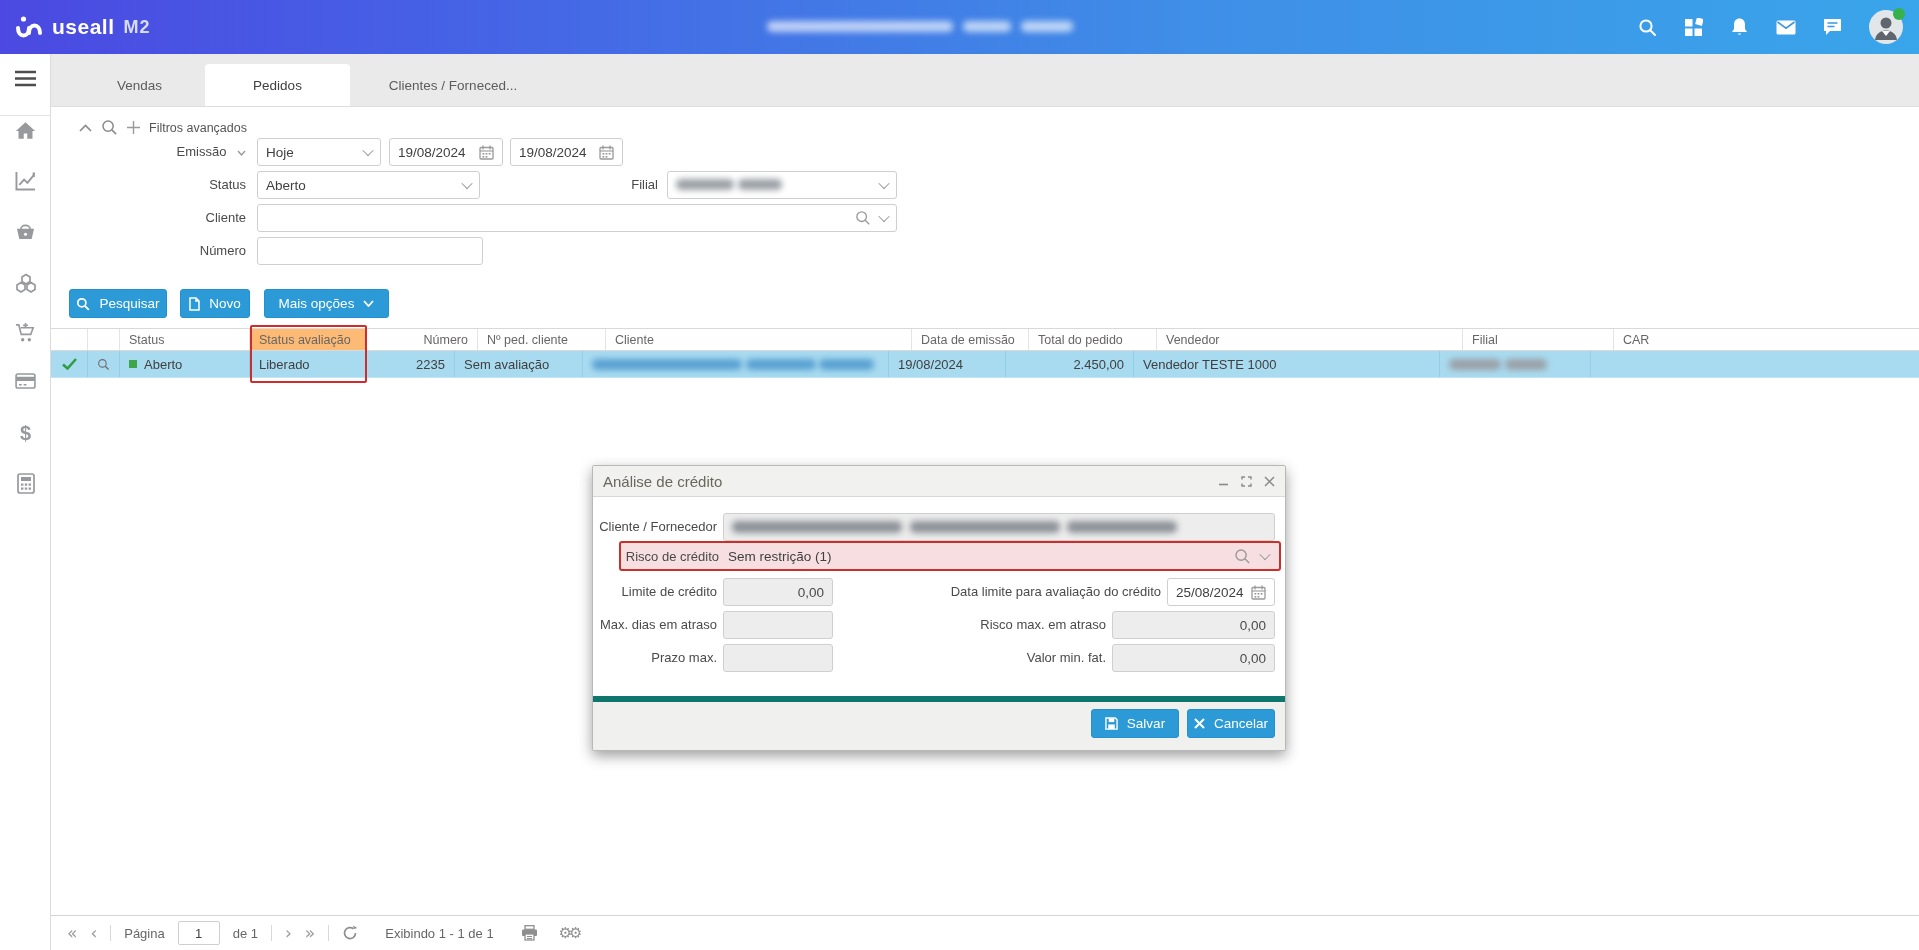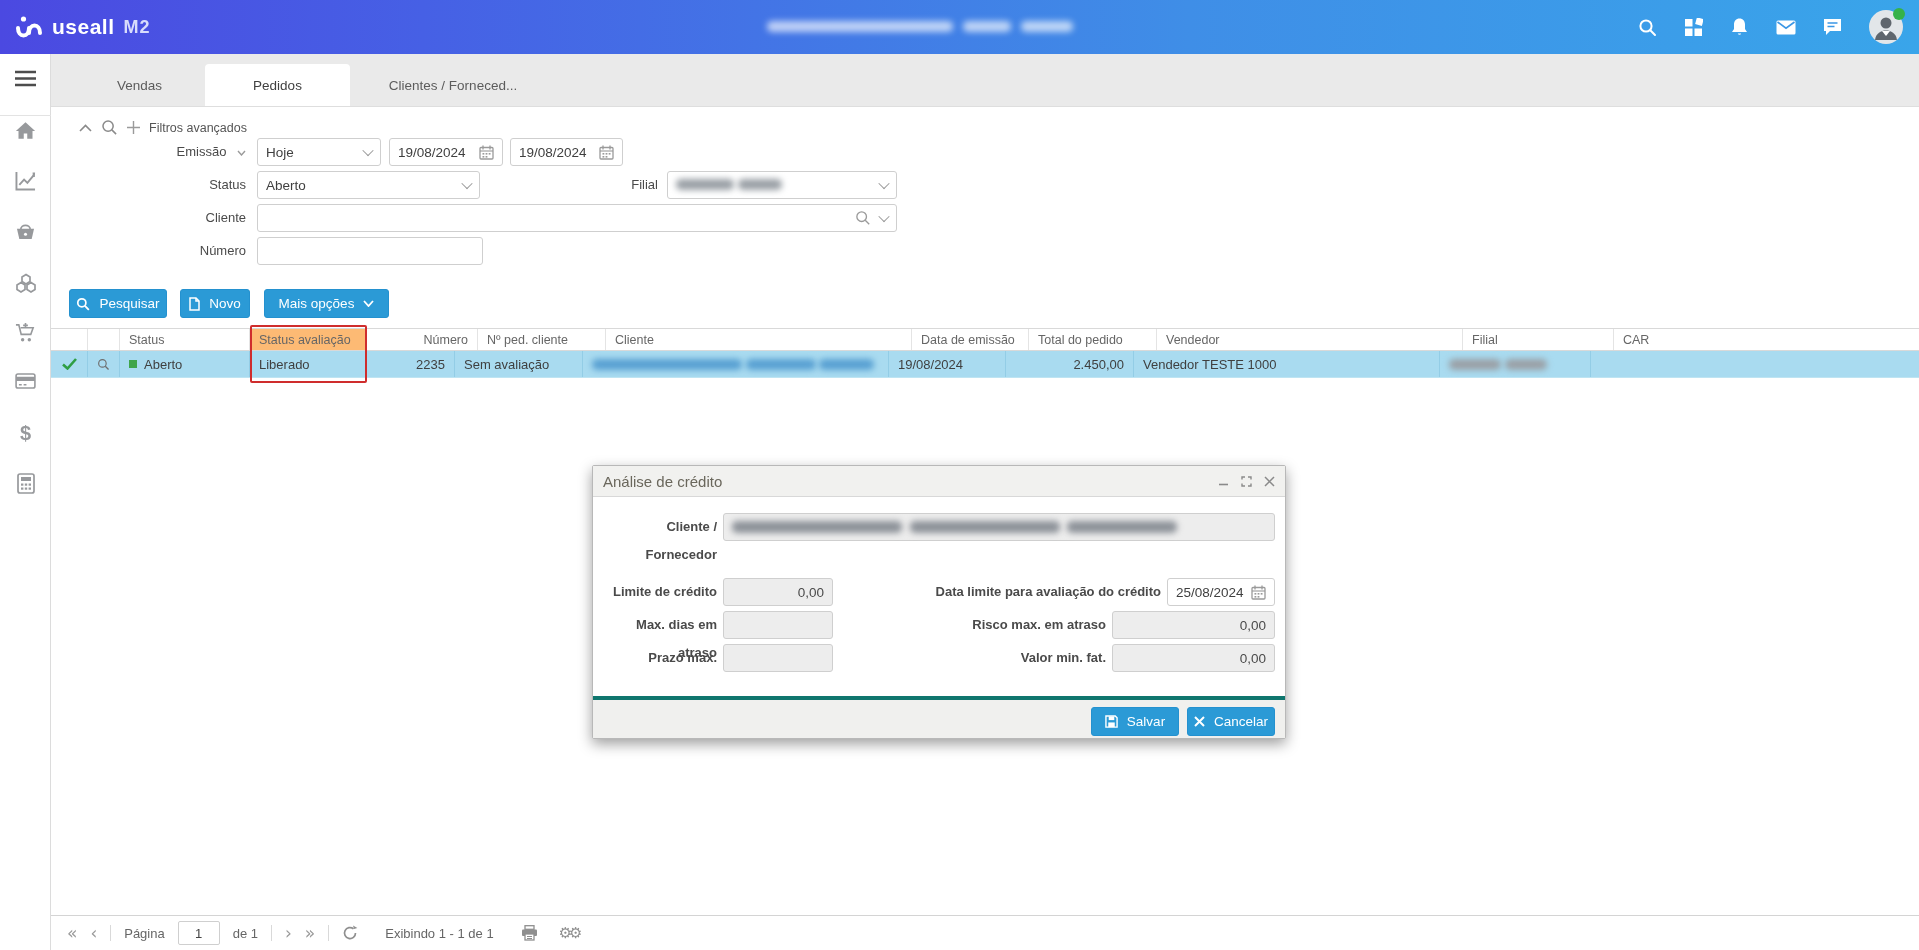--- a/index.html
+++ b/index.html
@@ -70,26 +70,26 @@
   .sq { width:8px; height:8px; background:#3fa54b; margin-right:7px; flex:none; }
 
   
   .modal { position:absolute; left:592px; top:465px; width:694px; background:#fff; border:1px solid #b8b8b8; border-radius:2px;
            box-shadow:0 5px 14px rgba(0,0,0,.38); z-index:20; }
   .mtitle { height:31px; background:#f1f1ef; border-bottom:1px solid #d8d8d8; display:flex; align-items:center; padding:0 10px; }
   .mtitle .txt { color:#6a675c; font-size:15px; flex:1; }
   .wctl { display:flex; align-items:center; gap:12px; color:#8a8a8a; }
   .wctl span { cursor:pointer; font-size:14px; line-height:1; }
   .mbody { position:relative; height:199px; }
-  .mlabel { position:absolute; text-align:right; color:#4a4a4a; font-size:13px; line-height:28px;font-weight:bold; }
+  .mlabel { position:absolute; text-align:right; color:#4a4a4a; font-size:13px; line-height:28px; }
   .riscobox { position:absolute; left:26px; top:44px; width:662px; height:30px; background:#f7dee1; border:2px solid #c9302c; border-radius:3px;
               display:flex; align-items:center; }
   .riscobox .rlbl { width:98px; text-align:right; color:#4a4a4a; }
   .riscobox .rval { flex:1; padding-left:9px; color:#3f3f3f; font-size:13.5px; }
-  .mfooter { height:42px; background:#f0f0ee; border-top:4px solid #0f766e; position:relative;padding-left:15px; }
+  .mfooter { height:54px; background:#f0f0ee; border-top:6px solid #0f766e; position:relative;padding-left:15px; }
   .mbtn { position:absolute; top:7px; height:29px; }
 
   
   .pagebar { position:absolute; left:51px; top:915px; width:1868px; height:35px; background:#fff; border-top:1px solid #d4d4d4;
              display:flex; align-items:center; gap:13px; padding-left:16px; color:#666; }
   .pnav { color:#9b9b9b; font-size:17px; line-height:1; cursor:pointer; font-family:"DejaVu Sans",sans-serif; }
   .psep { width:1px; height:16px; background:#d9d9d9; }
   .pinput { width:42px; height:24px; border:1px solid #cfcfcf; border-radius:2px; text-align:center; font:inherit; color:#444; }
   .picon { color:#8f8f8f; cursor:pointer; }
   .gears { font-family:"DejaVu Sans",sans-serif; color:#8f8f8f; font-size:15px; cursor:pointer; letter-spacing:-3px; }
@@ -437,20 +437,31 @@
     </span>
   </div>
   <div class="mbody">
     <div class="mlabel" style="left:6px; top:16px; width:118px">Cliente / Fornecedor</div>
     <div class="ibox disabled" style="left:130px; top:16px; width:552px">
       <span class="redact r-dim" style="width:170px"></span>&nbsp;&nbsp;
       <span class="redact r-dim" style="width:150px"></span>&nbsp;&nbsp;
       <span class="redact r-dim" style="width:110px"></span>
     </div>
 
+    <div class="riscobox">
+      <span class="rlbl">Risco de crédito</span>
+      <span class="rval">Sem restrição (1)</span>
+      <span style="margin-right:10px">
+          <svg width="17" height="17" viewBox="0 0 18 18">
+            <circle cx="7.5" cy="7.5" r="5.4" fill="none" stroke="#9a9a9a" stroke-width="1.5"></circle>
+            <path d="M11.5 11.5 16 16" stroke="#9a9a9a" stroke-width="1.5"></path>
+          </svg>
+        </span>
+      <span class="chev" style="margin-right:10px"></span>
+    </div>
 
     <div class="mlabel" style="left:6px; top:81px; width:118px">Limite de crédito</div>
     <div class="ibox disabled" style="left:130px; top:81px; width:110px; justify-content:flex-end">
         <span>0,00</span>
       </div>
     <div class="mlabel" style="left:250px; top:81px; width:318px">Data limite para avaliação do crédito</div>
     <div class="ibox" style="left:574px; top:81px; width:108px">
       <span class="grow">25/08/2024</span>
       <span>
           <svg width="15" height="15" viewBox="0 0 15 15">

